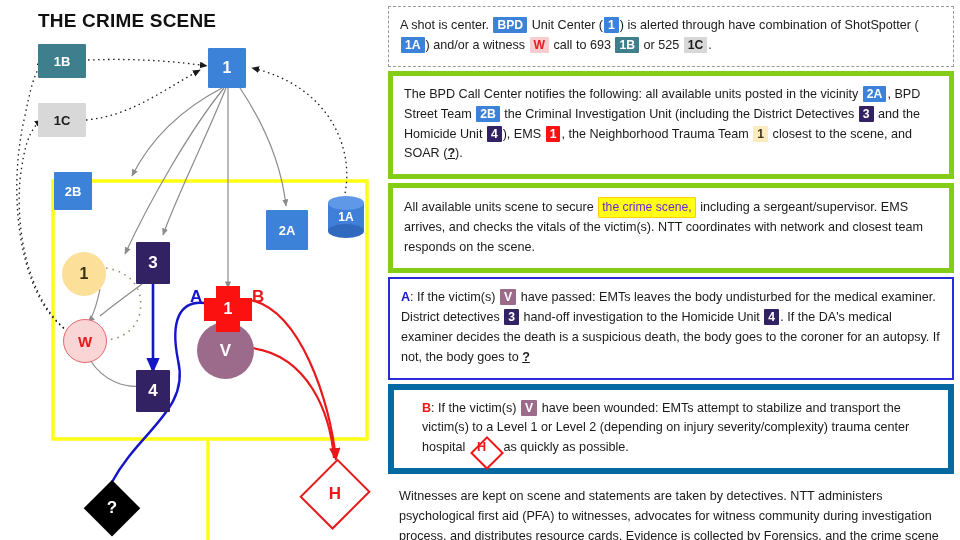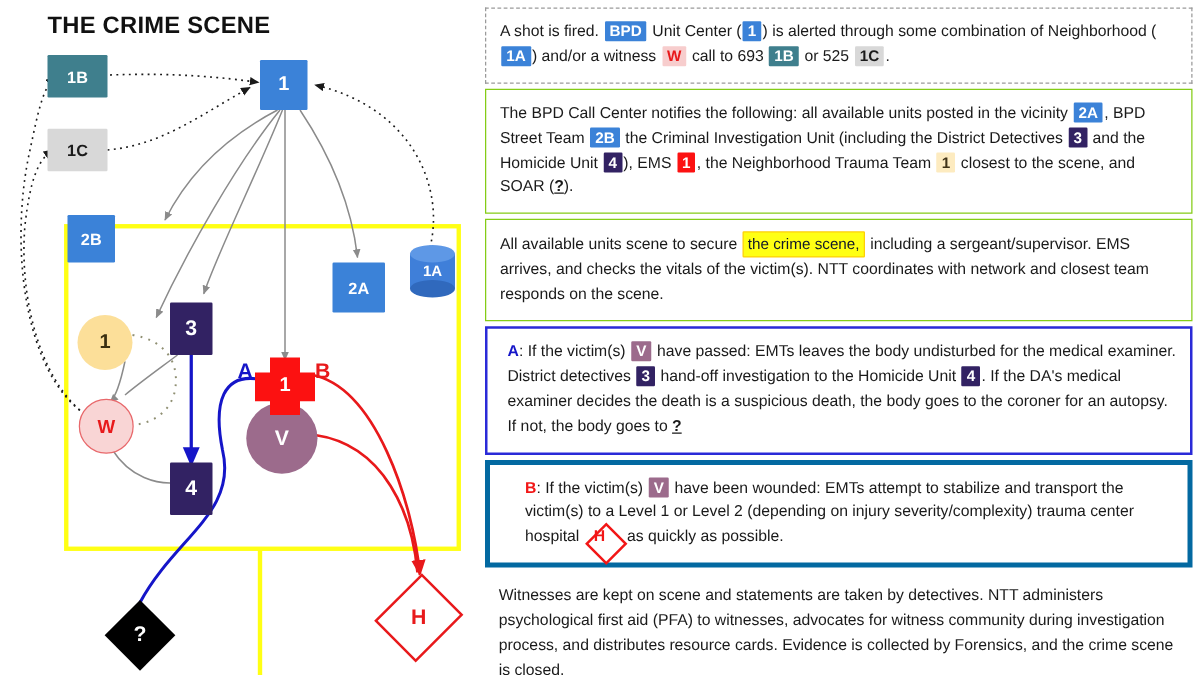--- a/index.html
+++ b/index.html
@@ -46,35 +46,35 @@
   .dia .sh{position:absolute;left:50%;top:50%;width:70.7%;height:70.7%;
            transform:translate(-50%,-50%) rotate(45deg);box-sizing:border-box;}
   .dia .txt{position:absolute;left:0;top:0;width:100%;height:100%;display:flex;
             align-items:center;justify-content:center;font-weight:bold;font-size:17px;}
 
   
   #panels{position:absolute;left:388px;top:6px;width:566px;}
   .panel{box-sizing:border-box;padding:9px 11px 10px 11px;margin-bottom:4px;
          background:#fff;color:#1a1a1a;font-size:12.6px;line-height:1.58;}
   .p-dash{border:1px dashed #9a9a9a;}
-  .p-solid{border:1px solid #84cc16;}
-  .p-blue{border:2px solid #2a2ad8;padding-left:16px;}
-  .p-red{border:4px solid #0369a1;padding-left:28px;}
+  .p-solid{border:5px solid #84cc16;}
+  .p-blue{border:2px solid #2a2ad8;}
+  .p-red{border:6px solid #0369a1;padding-left:28px;}
 
   .tag{display:inline-block;padding:0px 4px;margin:0 1px;font-weight:bold;
        font-size:12.2px;line-height:1.35;vertical-align:baseline;border-radius:1px;}
   .t-blue{background:#3b82d8;color:#fff;}
   .t-teal{background:#3f7f8d;color:#fff;}
   .t-gray{background:#d8d8d8;color:#1a1a1a;}
   .t-red{background:#fc1111;color:#fff;}
   .t-pink{background:#f7cdcd;color:#e8191b;}
   .t-navy{background:#322263;color:#fff;}
   .t-cream{background:#fdebc0;color:#403318;}
   .t-mauve{background:#9c6b8c;color:#fff;}
-  .t-yellowmark{background:#ffff14;color:#0f172a;padding:1px 3px;
+  .t-yellowmark{background:#ffff14;color:#6d28d9;padding:1px 3px;
                  border:1.5px solid #fdd006;font-weight:normal;text-align:right;}
   .a-blue{color:#1515c8;font-weight:bold;}
   .a-red{color:#f21616;font-weight:bold;}
   .uline{text-decoration:underline;font-weight:bold;}
   .ovl-diamond{position:absolute;width:34px;height:34px;z-index:9;}
   .ovl-diamond .sh{position:absolute;left:50%;top:50%;width:70.7%;height:70.7%;
        transform:translate(-50%,-50%) rotate(45deg);border:2px solid #f21616;
        box-sizing:border-box;background:transparent;}
 </style>
 </head>
@@ -204,23 +204,23 @@
 
     <div class="dia" style="left:302px;top:456px;width:66px;height:76px;">
       <div class="sh" style="border:2px solid #e8191b;background:#fff;"></div>
       <div class="txt" style="color:#e8191b;">H</div>
     </div>
   </div>
 
   <div id="panels">
 
     <div class="panel p-dash">
-      <span>A shot is fired.</span>
+      <span>A shot is center.</span>
       <span class="tag t-blue">BPD</span>
-      <span>Unit Center (</span><span class="tag t-blue">1</span><span>) is alerted through some combination of Neighborhood (</span><span class="tag t-blue">1A</span><span>) and/or a witness</span>
+      <span>Unit Center (</span><span class="tag t-blue">1</span><span>) is alerted through have combination of ShotSpotter (</span><span class="tag t-blue">1A</span><span>) and/or a witness</span>
       <span class="tag t-pink">W</span>
       <span>call to 693</span>
       <span class="tag t-teal">1B</span>
       <span>or 525</span>
       <span class="tag t-gray">1C</span><span>.</span>
     </div>
 
     <div class="panel p-solid">
       <span>The BPD Call Center notifies the following: all available units posted in the vicinity</span>
       <span class="tag t-blue">2A</span><span>, BPD Street Team</span>

